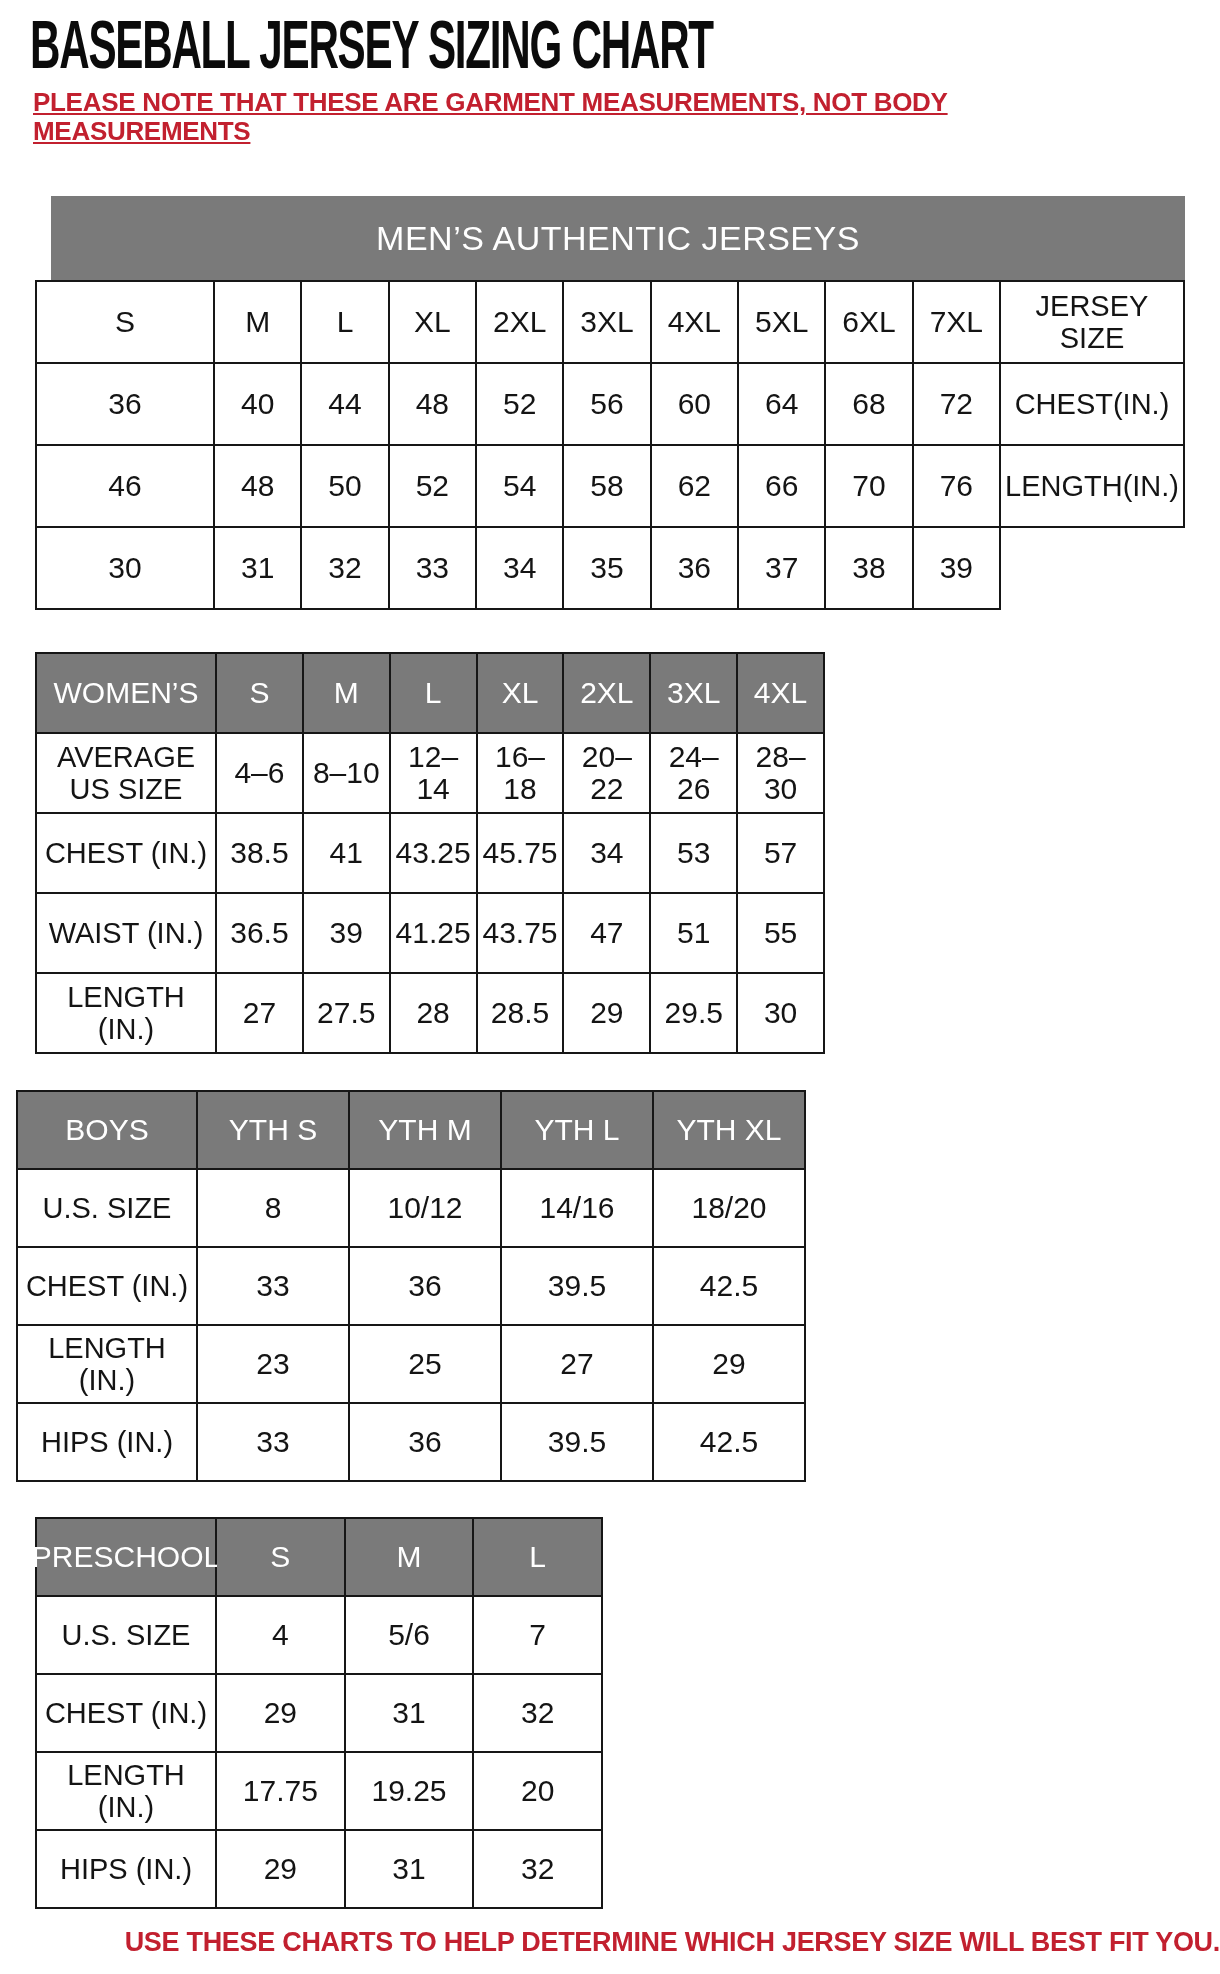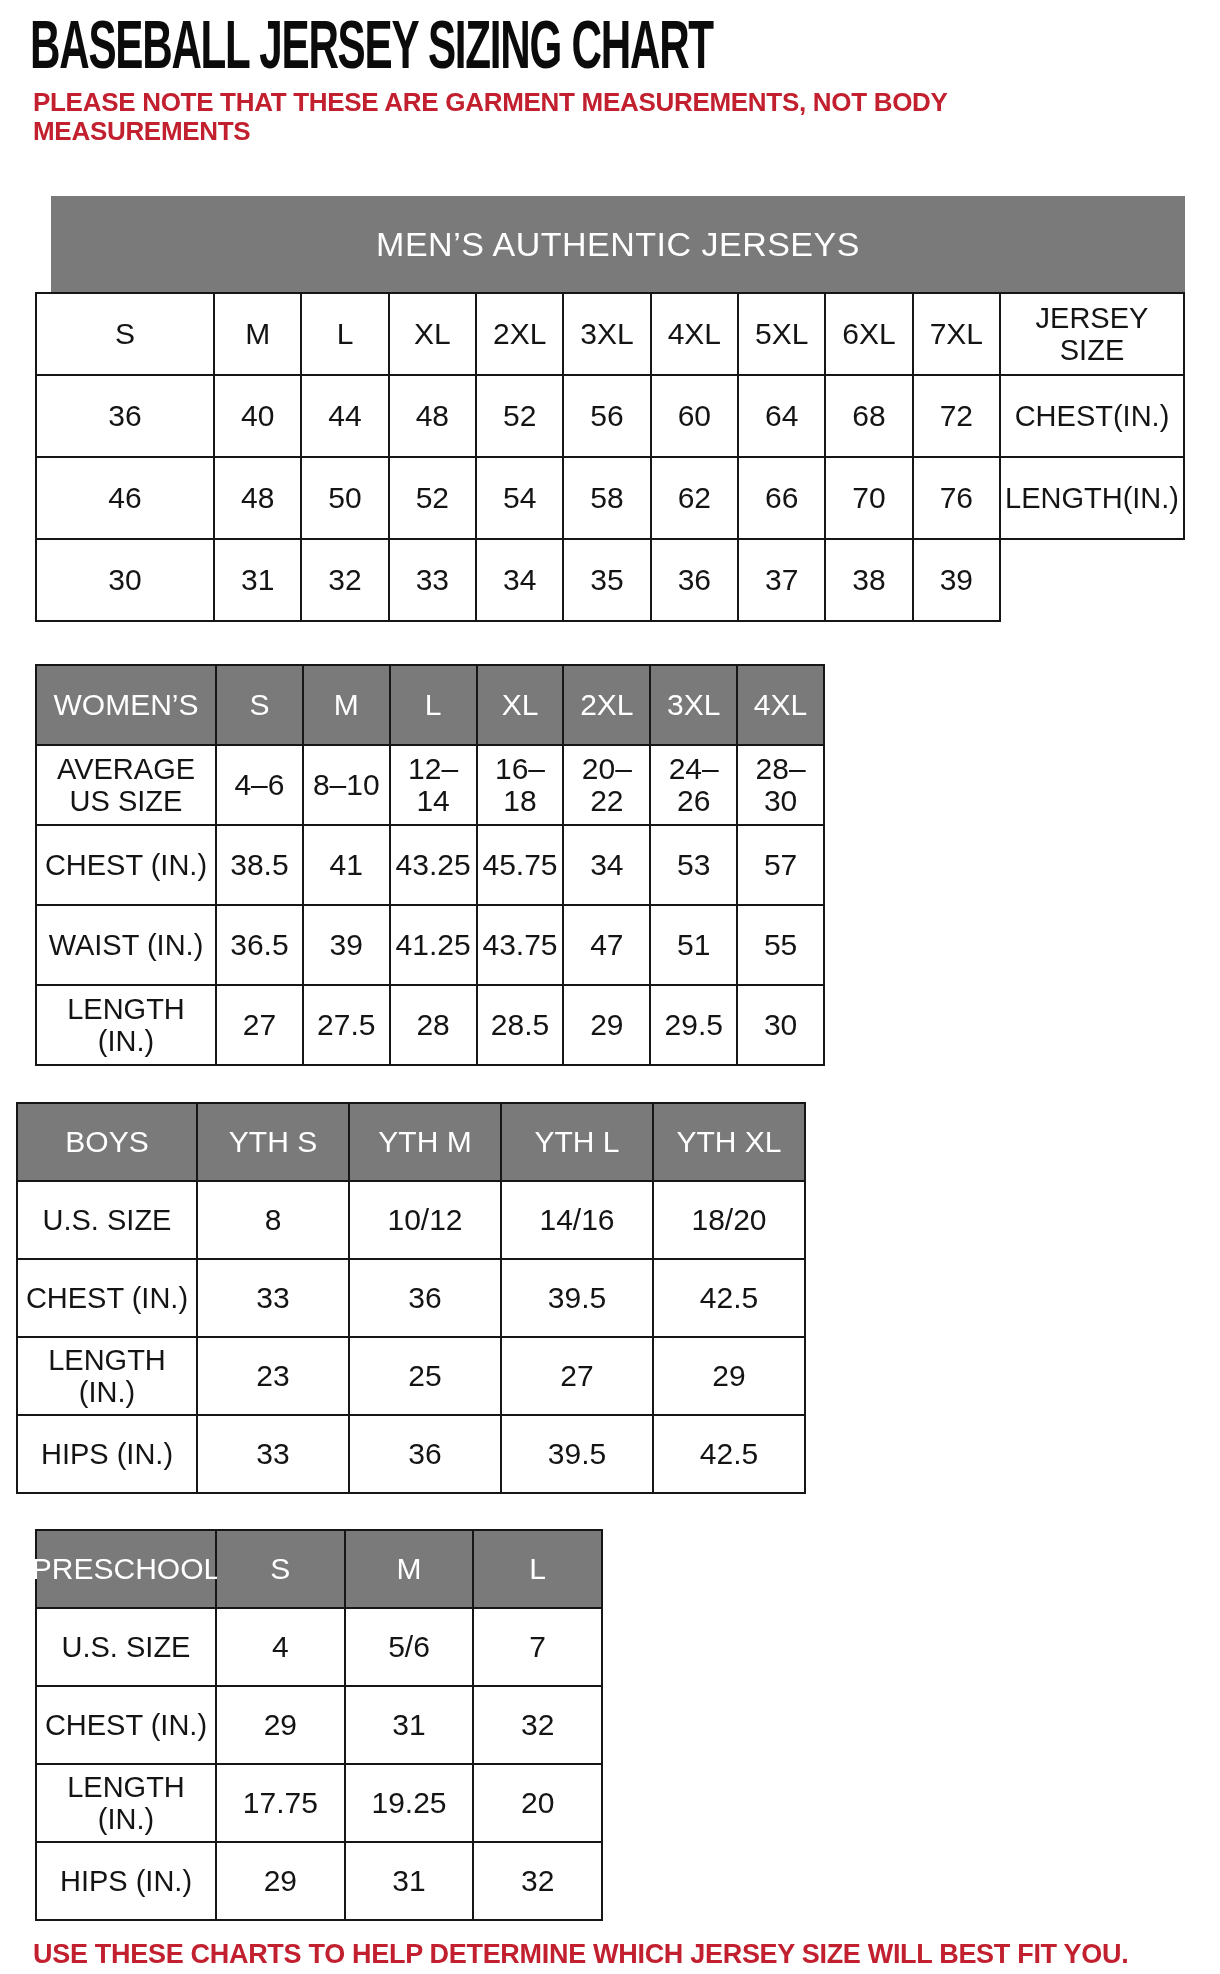--- a/index.html
+++ b/index.html
@@ -22,32 +22,33 @@
     transform: scaleX(0.62);
     transform-origin: 0 50%;
   }
   .note {
     margin: 12px 0 0 33px;
     color: #c2202f;
     font-size: 26px;
     font-weight: bold;
     line-height: 29px;
     letter-spacing: -0.3px;
+    text-decoration: underline;
   }
   .note span { display: block; }
 
   .sizing-table { margin-left: 35px; }
   .t-mens      { width: 1150px; margin-top: 50px; }
   .t-womens    { width: 790px;  margin-top: 42px; }
   .t-boys      { width: 790px;  margin-top: 36px; margin-left: 16px; }
   .t-preschool { width: 568px;  margin-top: 35px; }
 
   .caption {
     background: #7a7a7a;
-    height: 96px;
+    height: 84px;
     display: flex; align-items: center; justify-content: center;
     color: #fff;
     font-size: 34px;
     letter-spacing: 0.5px;
     margin-left: 16px;
   }
   .grid {
     display: grid;
     border-top: 2px solid #161616;
     border-left: 2px solid #161616;
@@ -73,20 +74,21 @@
   .row-label { font-size: 29px; }
   .cell-value { font-size: 30px; }
 
   .footer {
     margin: 18px 0 0 33px;
     color: #c2202f;
     font-size: 27px;
     font-weight: bold;
     letter-spacing: -0.3px;
     white-space: nowrap;
+    text-align: right;
   }
 </style>
 </head>
 <body>
 
 <h1 class="page-title">BASEBALL JERSEY SIZING CHART</h1>
 
 <div class="note">
   <span>PLEASE NOTE THAT THESE ARE GARMENT MEASUREMENTS, NOT BODY</span>
   <span>MEASUREMENTS</span>

